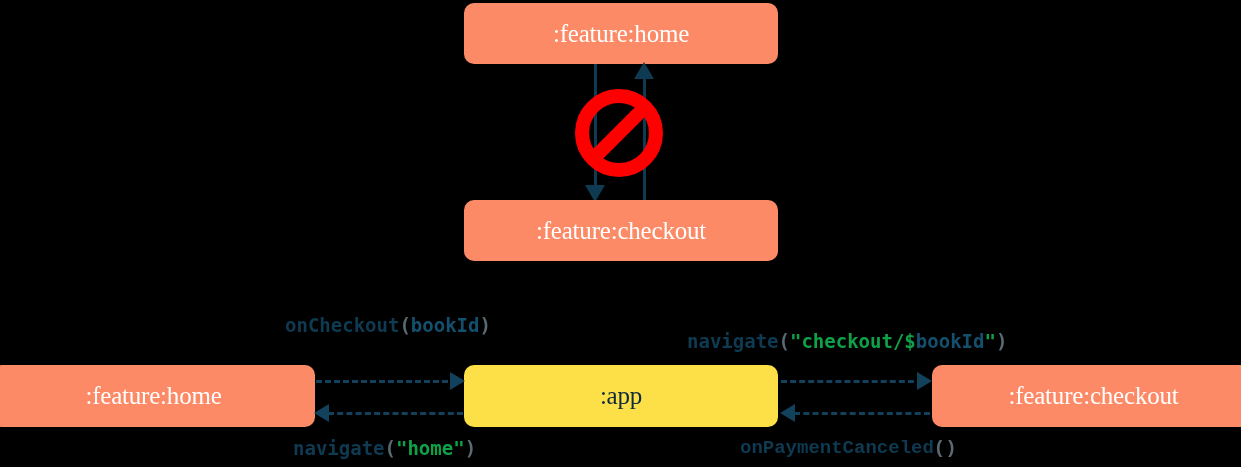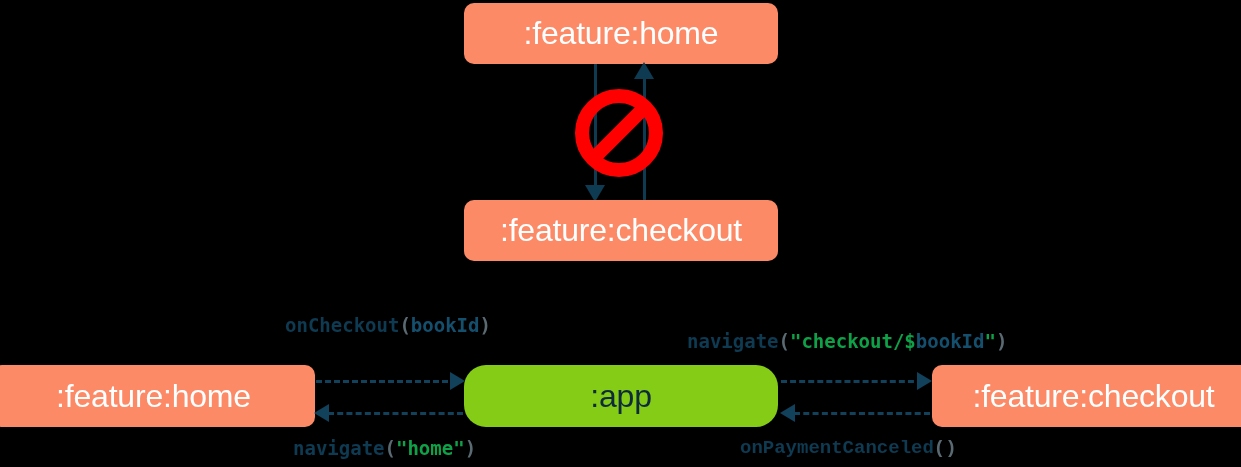--- a/index.html
+++ b/index.html
@@ -16,32 +16,32 @@
   }
 
   
   .node {
     position: absolute;
     box-sizing: border-box;
     display: flex;
     align-items: center;
     justify-content: center;
     border-radius: 10px;
-    font-size: 32px;
+    font-size: 25px;
     letter-spacing: -0.2px;
     white-space: nowrap;
+    font-family: Liberation Serif, serif;
   }
   .node.orange {
     background: #FD8A66;
     color: #FFFFFF;
   }
   .node.green {
-    background: #84cc16;
+    background: #fde047;
     color: #0E2A3B;
-    border-radius: 22px;
   }
 
   
   #node-home-top   { left: 464px; top: 3px;   width: 314px; height: 61px; }
   #node-checkout-top { left: 464px; top: 200px; width: 314px; height: 61px; }
 
   .vline {
     position: absolute;
     width: 3px;
     background: #0E3A52;

